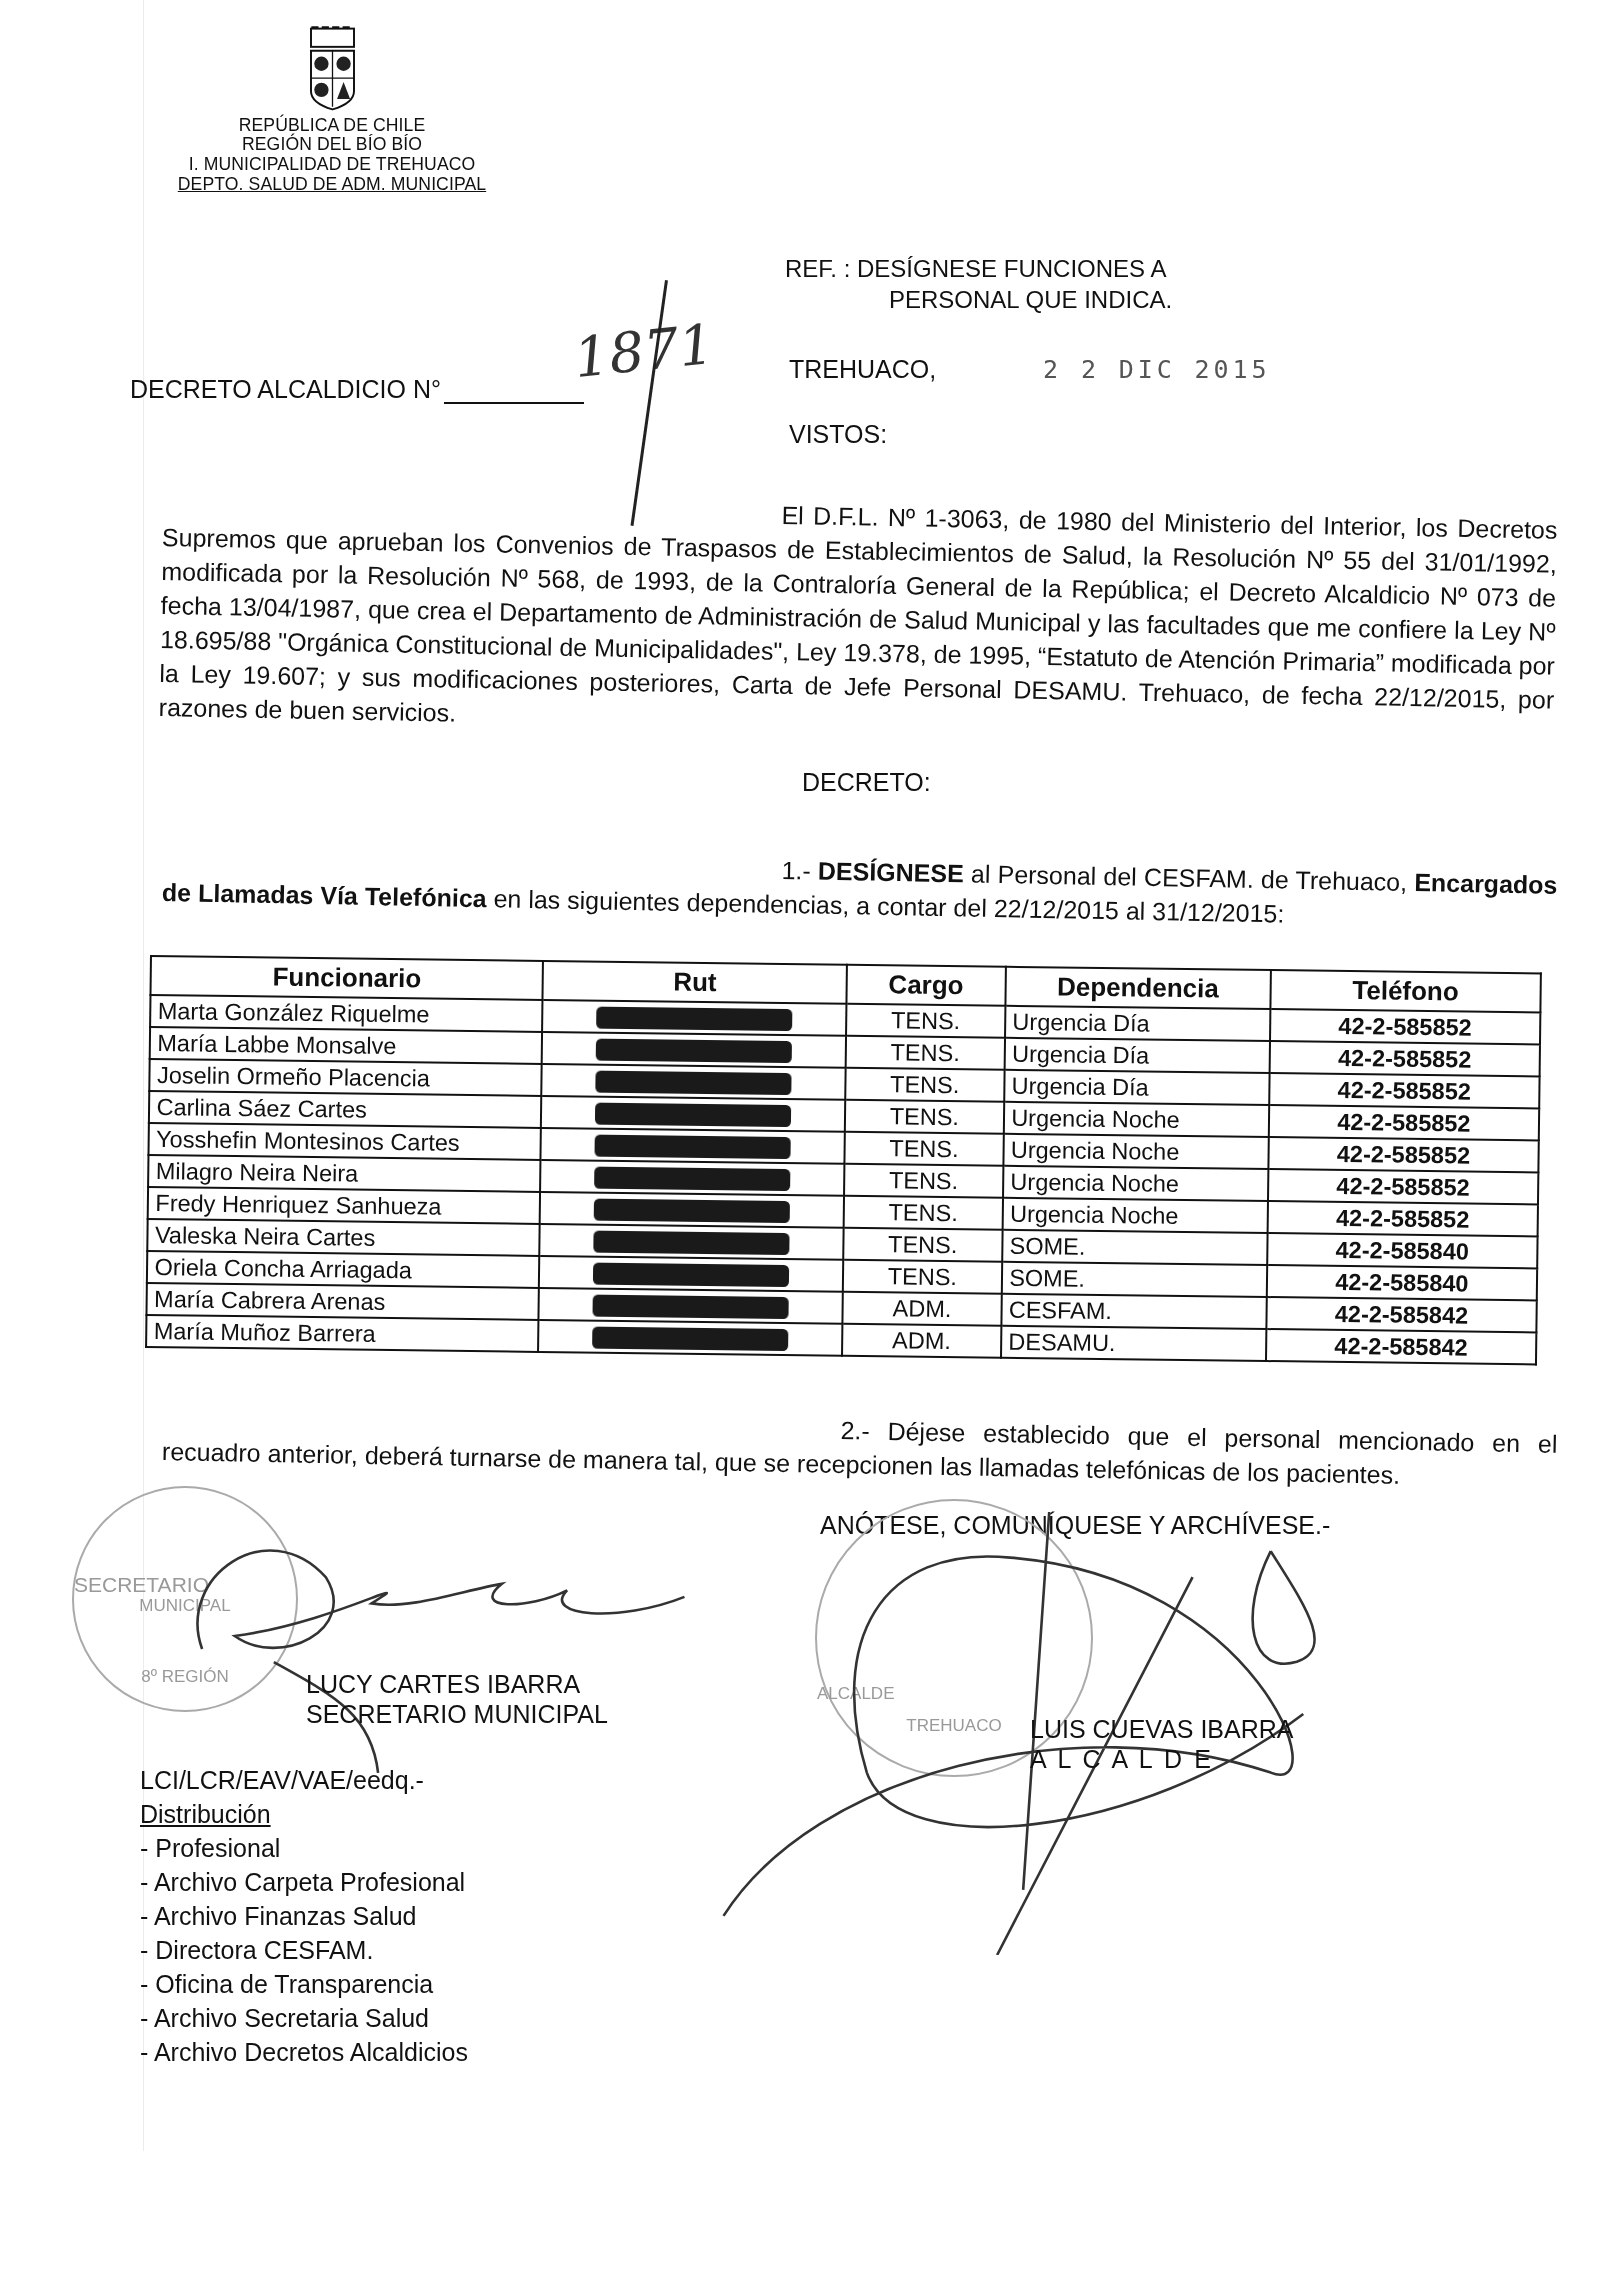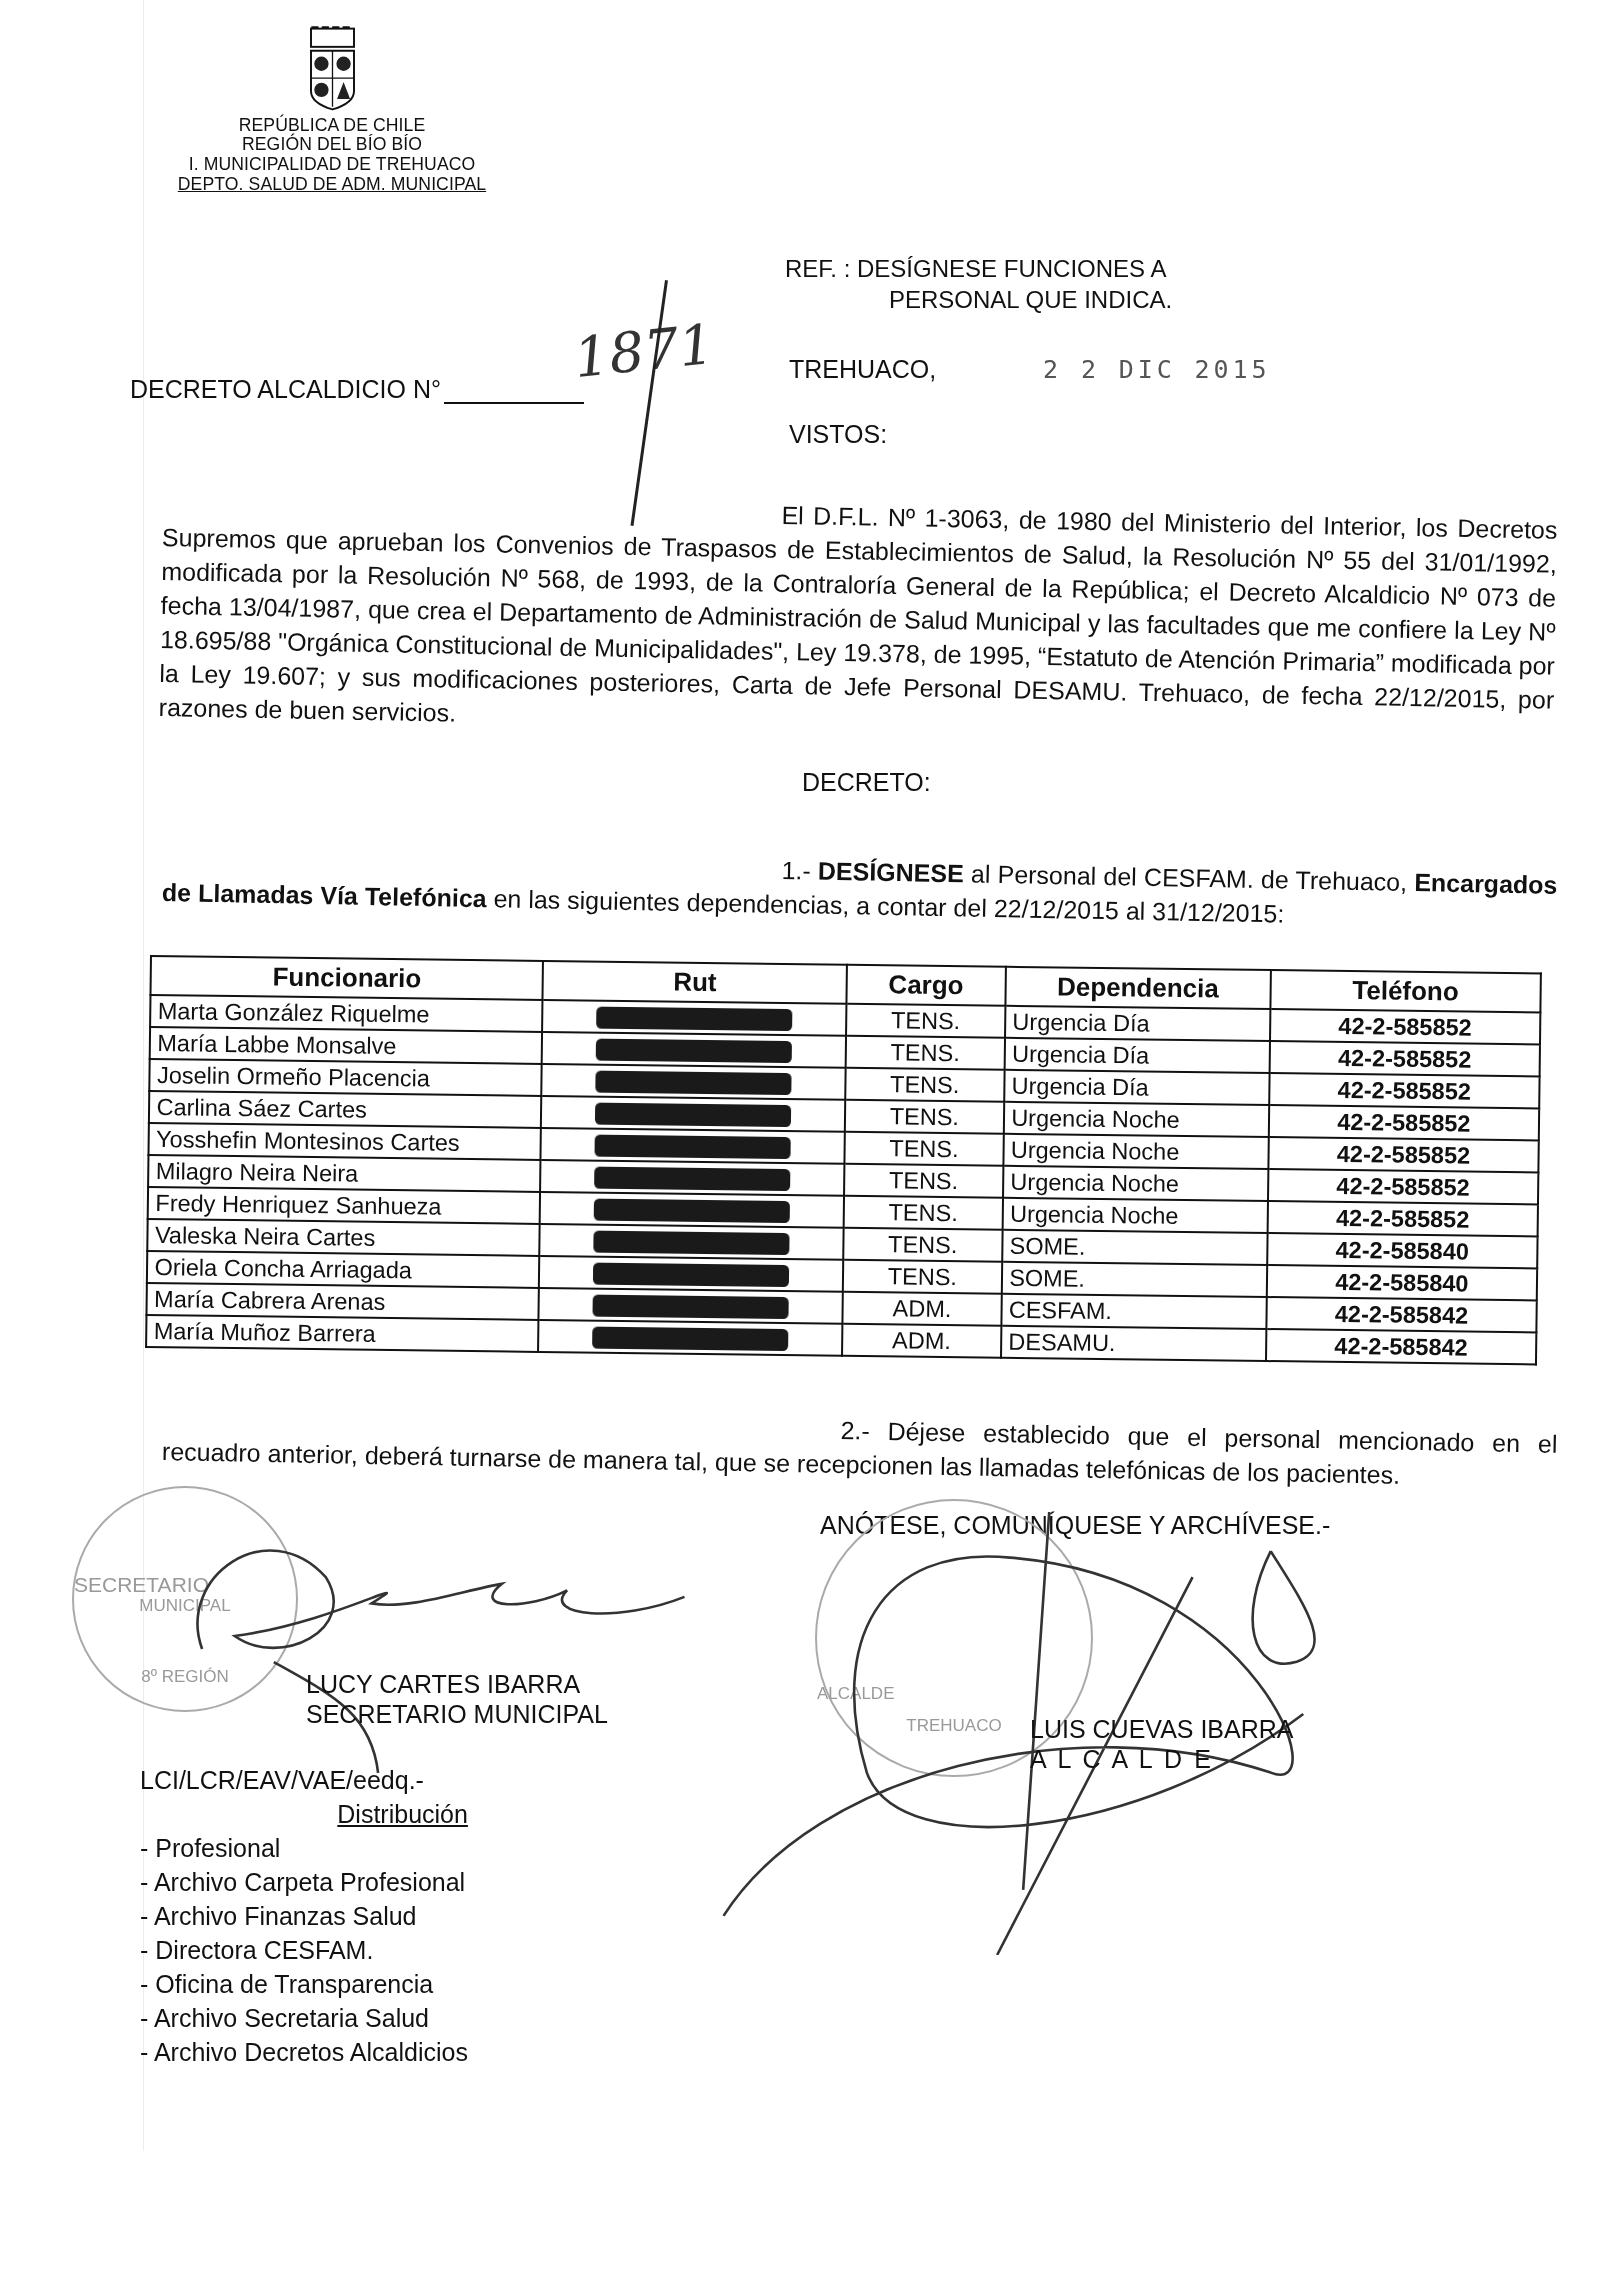--- a/index.html
+++ b/index.html
@@ -29,21 +29,21 @@
     .tbl th, .tbl td { border: 2px solid #111; padding: 0 6.5px; height: 30px; line-height: 29px; white-space: nowrap; }
     .tbl th { font-weight: bold; font-size: 26px; height: 37px; text-align: center; }
     .tbl td.c { text-align: center; }
     .tbl td.tel { text-align: center; font-weight: bold; }
     .redact { display: inline-block; width: 196px; height: 22px; background: #1a1a1a; border-radius: 5.2px; filter: blur(0.7px); vertical-align: middle; color: transparent; font-size: 0.7px; overflow: hidden; }
     .seal { border: 2.6px solid #aaa; border-radius: 50%; color: #999; }
     .sig-path { stroke: #333; stroke-width: 4; fill: none; }
     .closing { left: 820px; top: 1511px; font-size: 25px; }
     .signer { font-size: 25px; line-height: 30px; }
     .dist { left: 140px; top: 1763px; font-size: 25px; line-height: 34px; }
-    .dist .u { text-decoration: underline; text-align: right; }
+    .dist .u { text-decoration: underline; }
     .margin-line { left: 143px; top: 0; width: 0.7px; height: 2151px; background: #ececec; }
   </style>
 </head>
 <body>
 
 <div class="abs margin-line"></div>
 
 <div class="abs header-block">
   <svg class="crest" viewBox="0 0 78 132">
     <rect x="6" y="4" width="66" height="28" fill="none" stroke="#111" stroke-width="3"></rect>

